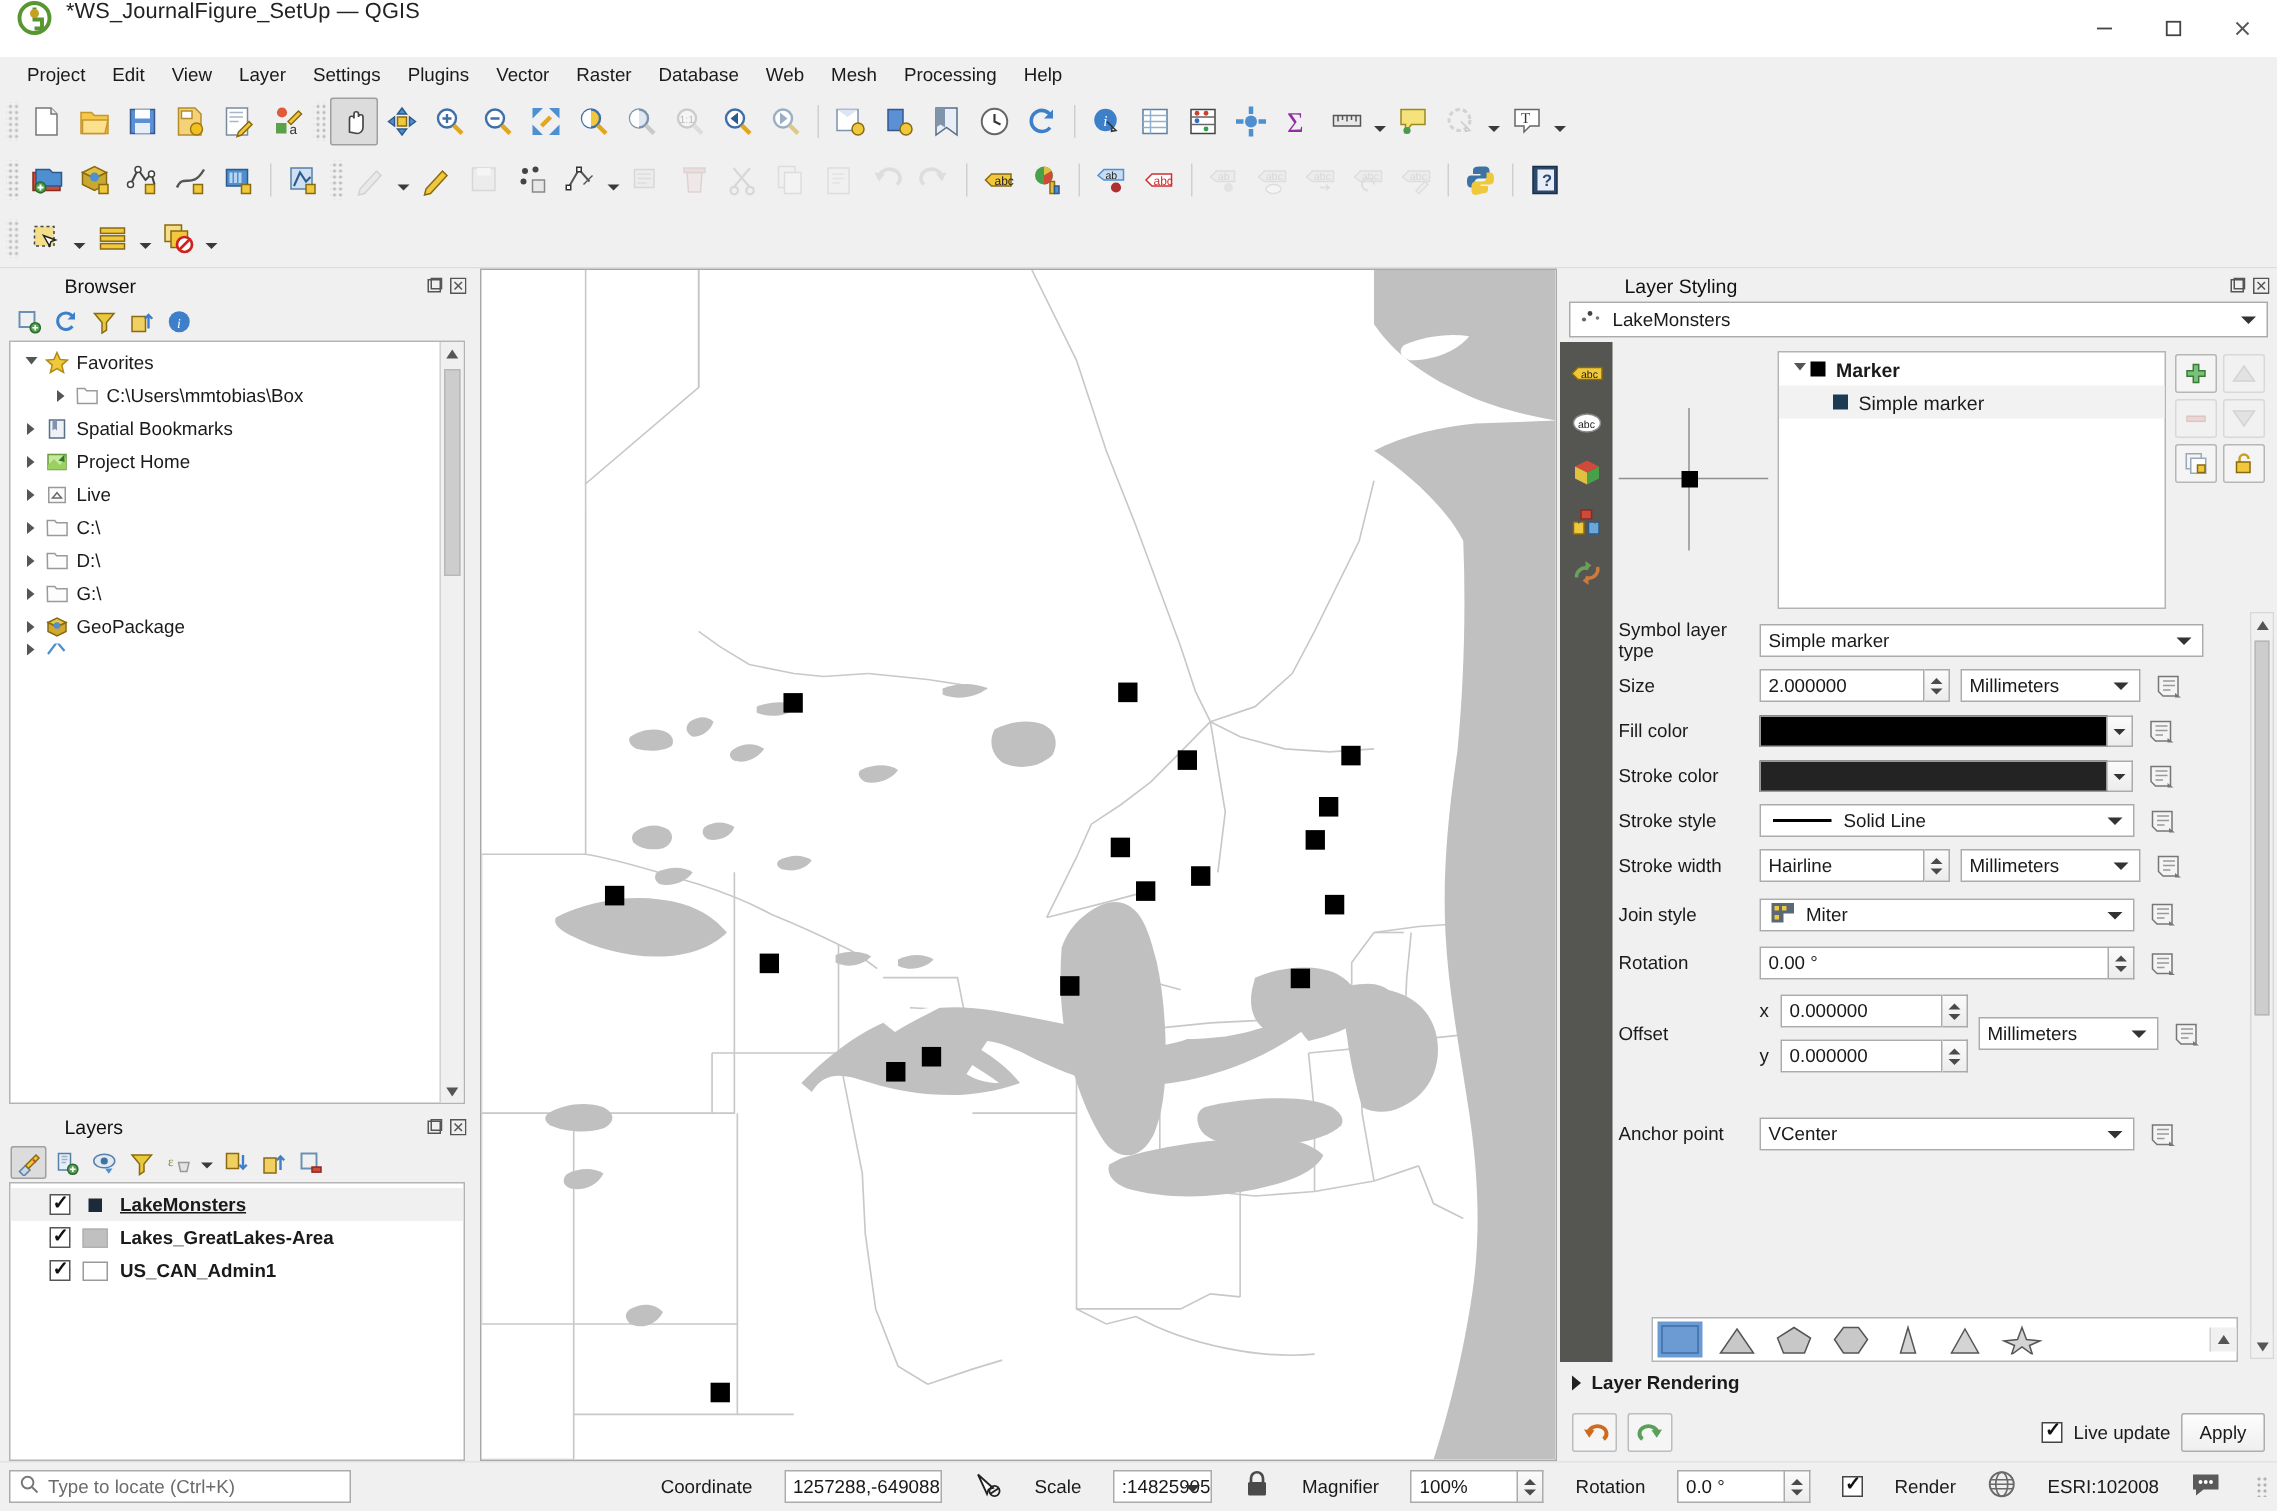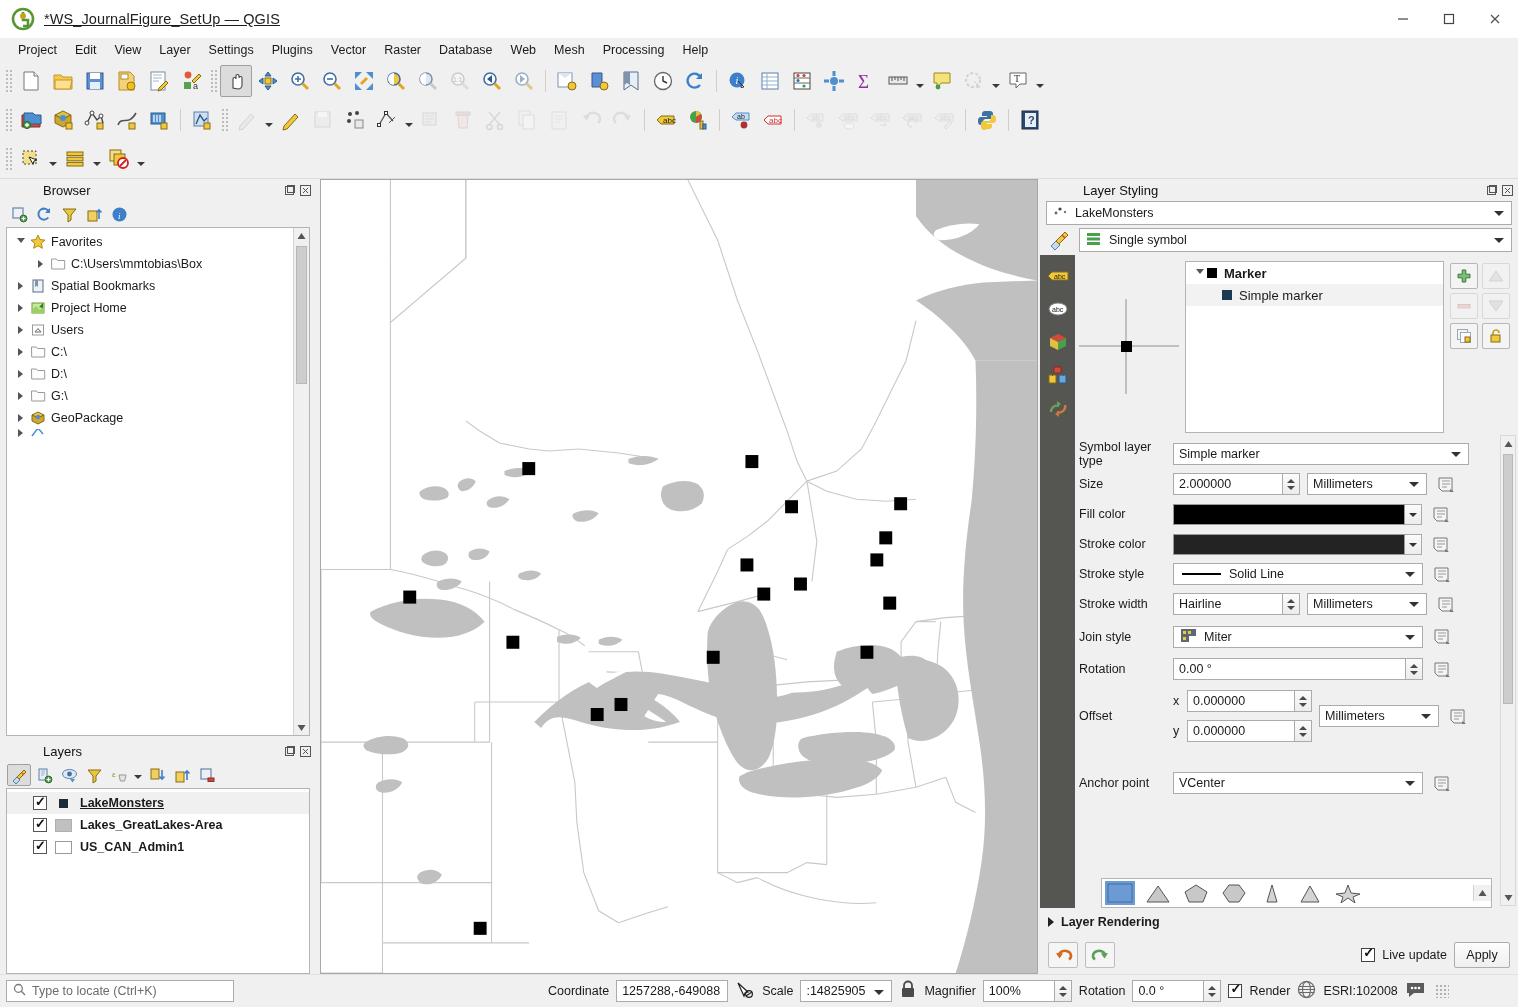--- a/index.html
+++ b/index.html
@@ -7,21 +7,21 @@
   body {
     width:1518px; height:1007px; overflow:hidden;
     font-family:"Liberation Sans", sans-serif;
     font-size:12.5px; color:#1a1a1a;
     background:#f0f0f0;
     -webkit-font-smoothing:antialiased;
   }
   .app { position:relative; width:1518px; height:1007px; background:#f0f0f0; display:flex; flex-direction:column; }
 
   
-  .titlebar { height:38px; background:#ffffff; display:flex; align-items:center; flex:0 0 38px; position:relative;text-decoration:underline; }
+  .titlebar { height:38px; background:#ffffff; display:flex; flex:0 0 38px; position:relative; }
   .title-logo { width:24px; height:24px; margin-left:11px; margin-right:9px; position:relative; flex:0 0 auto; }
   .title-text { font-size:14.5px; color:#222; letter-spacing:.1px; }
   .win-btns { position:absolute; right:0; top:0; height:38px; display:flex; }
   .win-btn { width:46px; height:38px; display:flex; align-items:center; justify-content:center; color:#555; font-size:15px; }
 
   
   .menubar { height:23px; background:#f0f0f0; display:flex; align-items:center; padding-left:9px; flex:0 0 23px; }
   .menu-item { padding:2px 9px; font-size:12.5px; color:#1a1a1a; white-space:nowrap; }
 
   
@@ -122,21 +122,21 @@
   .layer-render { height:28px; display:flex; align-items:center; padding-left:8px; font-weight:bold; font-size:12.5px; gap:7px; }
   .lr-arrow { width:0; height:0; border-left:6px solid #222; border-top:5px solid transparent; border-bottom:5px solid transparent; }
   .ls-foot { height:38px; display:flex; align-items:center; padding:0 8px 0 8px; gap:7px; }
   .fbtn { width:30px; height:26px; border:1px solid #bdbdbd; background:#f5f5f5; border-radius:2px; display:flex; align-items:center; justify-content:center; }
   .spacer { flex:1 1 auto; }
   .chk { width:14px; height:14px; border:1px solid #444; background:#fff; position:relative; flex:0 0 14px; }
   .chk:after { content:"\2713"; position:absolute; left:1px; top:-4px; font-size:13px; color:#111; font-weight:bold; }
   .apply { width:56px; height:26px; border:1px solid #adadad; background:linear-gradient(#fdfdfd,#efefef); border-radius:2px; display:flex; align-items:center; justify-content:center; font-size:12.5px; }
 
   
-  .statusbar { height:32px; flex:0 0 32px; background:#f0f0f0; display:flex; align-items:center; padding:16px 6px; gap:7px; border-top:1px solid #e2e2e2; }
+  .statusbar { height:32px; flex:0 0 32px; background:#f0f0f0; display:flex; align-items:center; padding:16px 6px; gap:21px; border-top:1px solid #e2e2e2; }
   .locate { width:228px; height:22px; background:#fff; border:1px solid #ababab; display:flex; align-items:center; padding-left:6px; gap:6px; color:#6b6b6b; font-size:12.5px; flex:0 0 228px; }
   .sb-lab { font-size:12.5px; color:#1a1a1a; white-space:nowrap; }
   .sb-fld { height:22px; background:#fff; border:1px solid #ababab; display:flex; align-items:center; padding-left:5px; font-size:12.5px; }
   .grip-corner { width:14px; height:14px; margin-left:2px;
           background-image:radial-gradient(circle, #b0b0b0 1px, transparent 1.1px);
           background-size:4px 4px; }
 </style>
 </head>
 <body>
 
@@ -746,21 +746,21 @@
           <div class="trow" style="padding-left:6px">
             <span class="tw">
                 <i class="arr"></i>
               </span>
             <span class="ticon">
               <svg width="16" height="16" viewBox="0 0 16 16">
                   <rect x="2.5" y="3" width="11" height="10" fill="#fdfdfd" stroke="#9a9a9a"></rect>
                   <path d="M5 10 L8 6.5 L11 10z" fill="none" stroke="#6a6a6a"></path>
                 </svg>
             </span>
-            <span>Users</span>
+            <span>Live</span>
           </div>
 
           <div class="trow" style="padding-left:6px">
             <span class="tw">
                 <i class="arr"></i>
               </span>
             <span class="ticon">
               <svg width="16" height="16" viewBox="0 0 16 16">
                   <path d="M1.5 3h5l1.2 1.5h7V13h-13z" fill="#fdfdfd" stroke="#9a9a9a"></path>
                 </svg>
@@ -1085,40 +1085,20 @@
           <svg width="16" height="13" viewBox="0 0 16 13">
               <circle cx="3" cy="8" r="1.4" fill="#666"></circle>
               <circle cx="7" cy="4" r="1.6" fill="#444"></circle>
               <circle cx="12" cy="7" r="1.2" fill="#777"></circle>
             </svg>
         </span>
         <span>LakeMonsters</span>
         <i class="cb-arrow"></i>
       </div>
 
-      <div class="ls-row2">
-        <div class="brush">
-          <svg width="22" height="22" viewBox="0 0 22 22">
-              <path d="M2 17 l5-5 4 4 -5 5z" fill="#c8d8e8" stroke="#5a7fa8"></path>
-              <path d="M7 12 L16 3 l3 3 -9 9z" fill="#f0c83c" stroke="#8a6a10"></path>
-              <path d="M13 6 l3 3" stroke="#d04a3a" stroke-width="1.6"></path>
-            </svg>
-        </div>
-        <div class="ls-combo" style="flex:1 1 auto; margin:0">
-          <span style="margin-right:7px">
-            <svg width="16" height="14" viewBox="0 0 16 14">
-                <rect x="1" y="1" width="13" height="3" fill="#4aa04a"></rect>
-                <rect x="1" y="5.5" width="13" height="3" fill="#4aa04a"></rect>
-                <rect x="1" y="10" width="13" height="3" fill="#4aa04a"></rect>
-              </svg>
-          </span>
-          <span>Single symbol</span>
-          <i class="cb-arrow"></i>
-        </div>
-      </div>
 
       <div class="symbol-area">
         <div class="sidetabs">
           <div class="stab">
             <svg width="22" height="16" viewBox="0 0 22 16">
                 <path d="M1 8 l4-4h16v8H5z" fill="#f0c83c" stroke="#8a6a10"></path>
                 <text x="7" y="11" font-size="7" fill="#222" font-family="sans-serif">abc</text>
               </svg>
           </div>
           <div class="stab">

